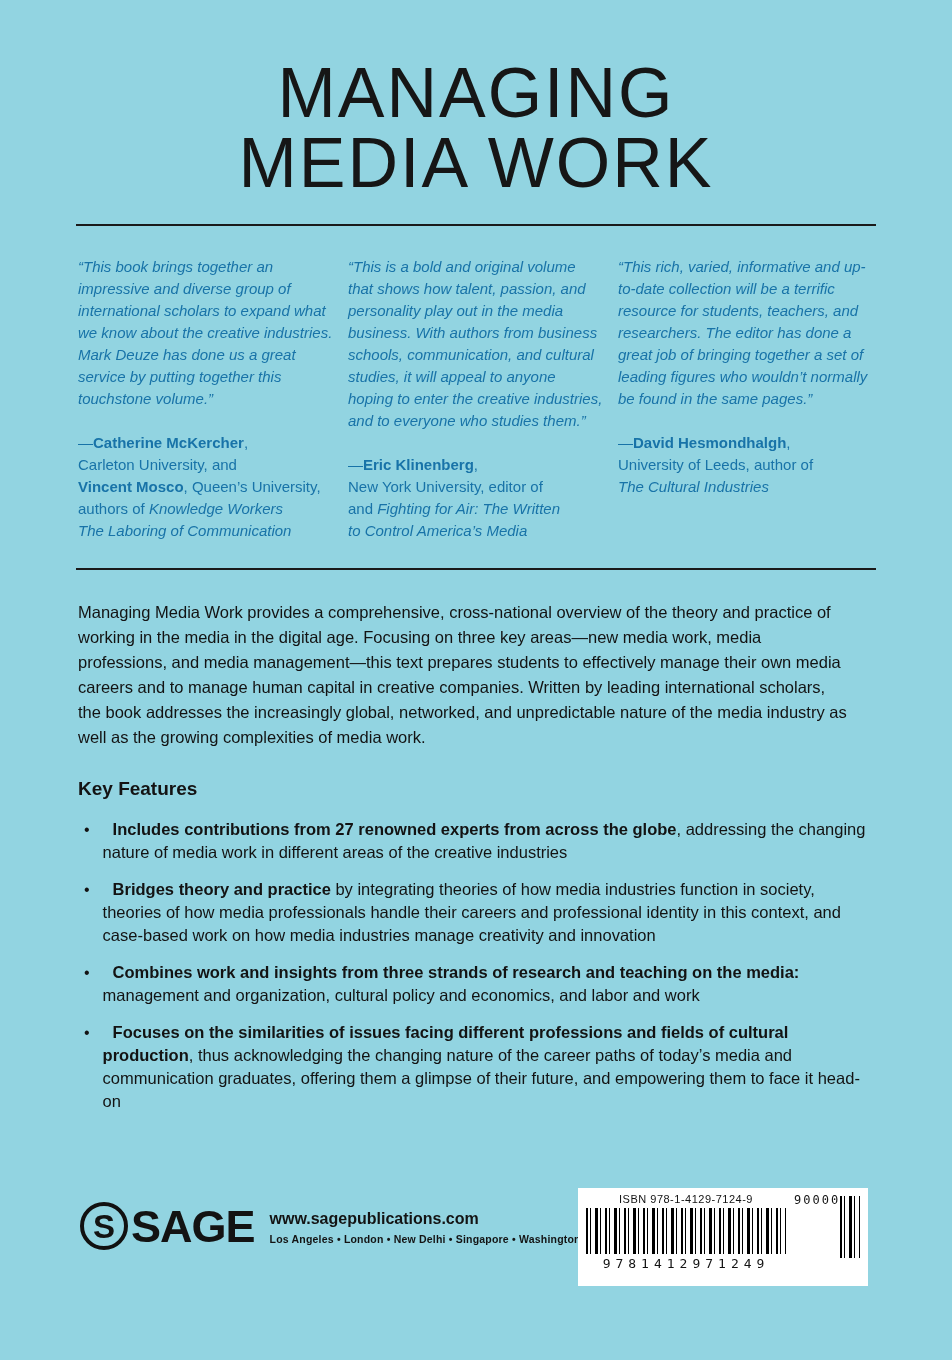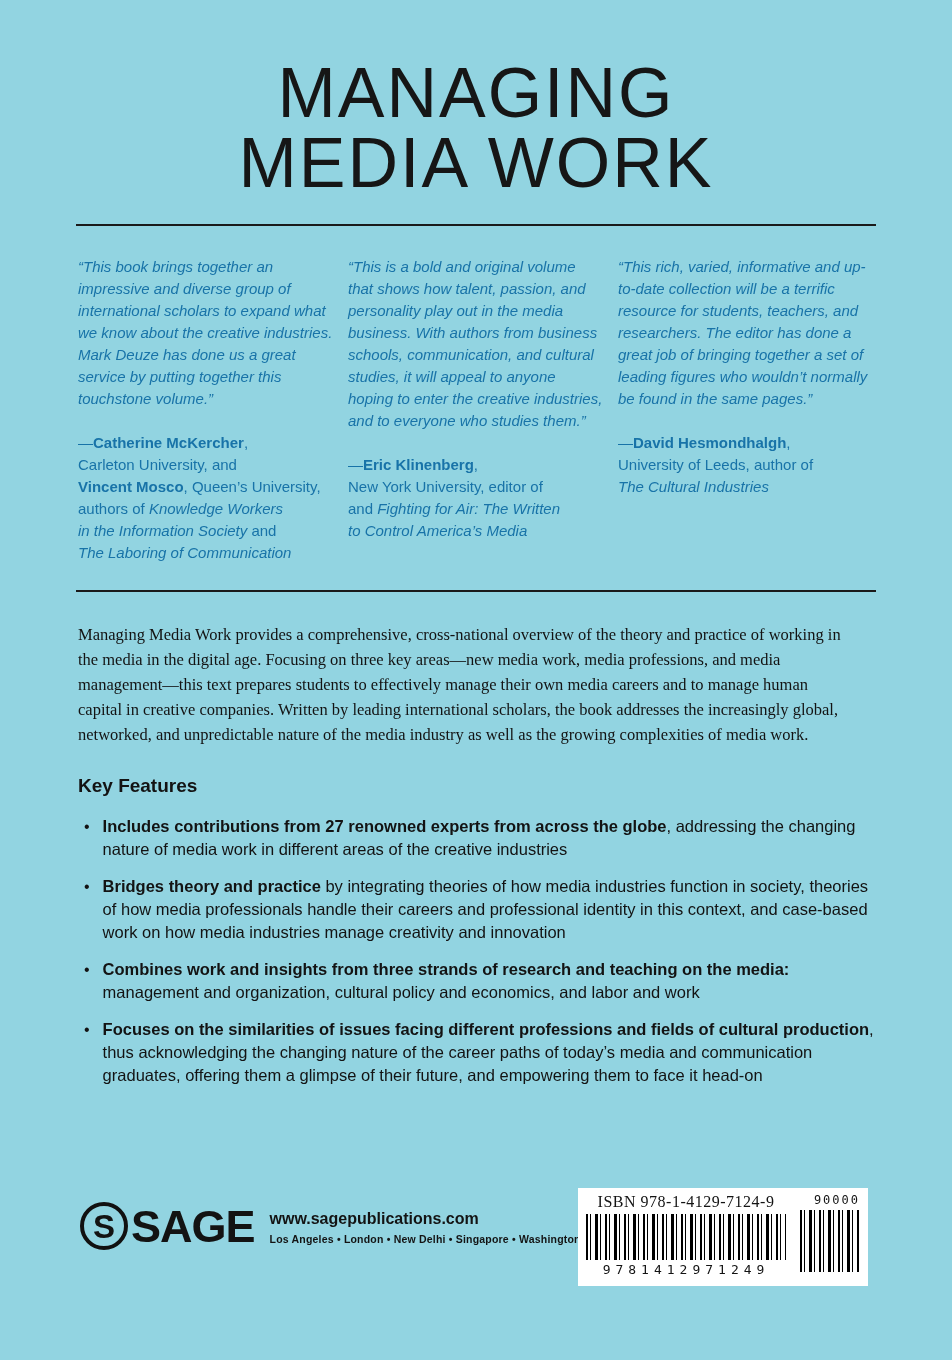--- a/index.html
+++ b/index.html
@@ -23,58 +23,58 @@
 
   
   .quotes-row { display: flex; gap: 14px; padding: 30px 78px 0 78px; color: var(--blue); }
   .quote { flex: 1; font-size: 15px; line-height: 22px; }
   .q-body { font-style: italic; }
   .q-attr { margin-top: 22px; text-align: left; }
   .q-attr .seg-b { font-weight: bold; }
   .seg-i { font-style: italic; }
 
   
-  .description { margin: 0; padding: 30px 102px 0 78px; font-size: 16.5px; line-height: 25px; font-family: Liberation Serif, serif; }
+  .description { margin: 0; padding: 30px 102px 0 78px; font-size: 16.5px; line-height: 25px; }
 
   
   .kf-heading { padding: 28px 96px 0 78px; font-size: 19px; font-weight: bold; }
   .kf-list { padding: 4px 78px 0 84px; }
   .bullet { display: flex; gap: 13px; margin-top: 14px; font-size: 16.5px; line-height: 23px; }
   .bullet .marker { flex: 0 0 auto; font-size: 16px; }
-  .bullet .seg-b { font-weight: bold; }
+  .bullet .seg-b { font-weight: bold; margin-left: 10px; }
 
   
   .footer { position: absolute; left: 80px; top: 1202px; display: flex; align-items: center; gap: 15px; }
   .sage-logo { display: flex; align-items: center; gap: 3px; }
   .logo-circle {
     width: 48px; height: 48px; border: 4px solid #111; border-radius: 50%;
     display: flex; align-items: center; justify-content: center;
     font-size: 33px; font-weight: bold; line-height: 1;
   }
   .logo-text { font-size: 45px; font-weight: bold; letter-spacing: -1px; line-height: 1; }
   .site-block { padding-top: 2px; }
   .website { font-size: 16px; font-weight: bold; }
   .cities { font-size: 10.5px; font-weight: bold; margin-top: 5px; letter-spacing: 0.2px; }
 
   
   .barcode {
     position: absolute; left: 578px; top: 1188px; width: 290px; height: 98px;
     background: #fff; padding: 5px 8px 4px 8px; display: flex; gap: 8px;
   }
   .bc-main { flex: 1; display: flex; flex-direction: column; align-items: center; }
-  .bc-isbn { font-family: Liberation Serif, serif; font-size: 16px; letter-spacing: 0.5px; }
+  .bc-isbn { font-family: Liberation Sans, sans-serif; font-size: 11px; letter-spacing: 0.5px; }
   .bc-bars {
     width: 100%; margin-top: 3px;
     background: repeating-linear-gradient(90deg,
       #000 0 2px, #fff 2px 4px, #000 4px 5px, #fff 5px 9px,
       #000 9px 12px, #fff 12px 14px, #000 14px 15px, #fff 15px 19px);
   }
   .bc-bars.main { height: 46px; }
   .bc-digits { font-family: "DejaVu Sans Mono", monospace; font-size: 13px; letter-spacing: 5px; margin-top: 2px; }
-  .bc-addon { width: 66px; display: flex; flex-direction: column; align-items: flex-end; }
+  .bc-addon { width: 66px; display: flex; flex-direction: row; align-items: flex-start; }
   .bc-price { font-family: "DejaVu Sans Mono", monospace; font-size: 12px; letter-spacing: 2px; }
   .bc-bars.addon { width: 60px; height: 62px; }
 </style>
 </head>
 <body>
 
 <div class="cover">
 
   <div class="title-block">
     <div class="title-line">MANAGING</div>
@@ -84,21 +84,20 @@
   <hr class="rule">
 
   <div class="quotes-row">
       <div class="quote">
         <div class="q-body">“This book brings together an impressive and diverse group of international scholars to expand what we know about the creative industries. Mark Deuze has done us a great service by putting together this touchstone volume.”</div>
         <div class="q-attr">
           <div class="q-attr-line"><span>—</span><span class="seg-b">Catherine McKercher</span><span>,</span></div>
           <div class="q-attr-line"><span>Carleton University, and</span></div>
           <div class="q-attr-line"><span class="seg-b">Vincent Mosco</span><span>, Queen’s University,</span></div>
           <div class="q-attr-line"><span>authors of </span><span class="seg-i">Knowledge Workers</span></div>
-          <div class="q-attr-line"><span class="seg-i">in the Information Society</span><span> and</span></div>
           <div class="q-attr-line"><span class="seg-i">The Laboring of Communication</span></div>
         </div>
       </div>
       <div class="quote">
         <div class="q-body">“This is a bold and original volume that shows how talent, passion, and personality play out in the media business. With authors from business schools, communication, and cultural studies, it will appeal to anyone hoping to enter the creative industries, and to everyone who studies them.”</div>
         <div class="q-attr">
           <div class="q-attr-line"><span>—</span><span class="seg-b">Eric Klinenberg</span><span>,</span></div>
           <div class="q-attr-line"><span>New York University, editor of</span></div>
           <div class="q-attr-line"><span>and </span><span class="seg-i">Fighting for Air: The Written</span></div>
           <div class="q-attr-line"><span class="seg-i">to Control America’s Media</span></div>

